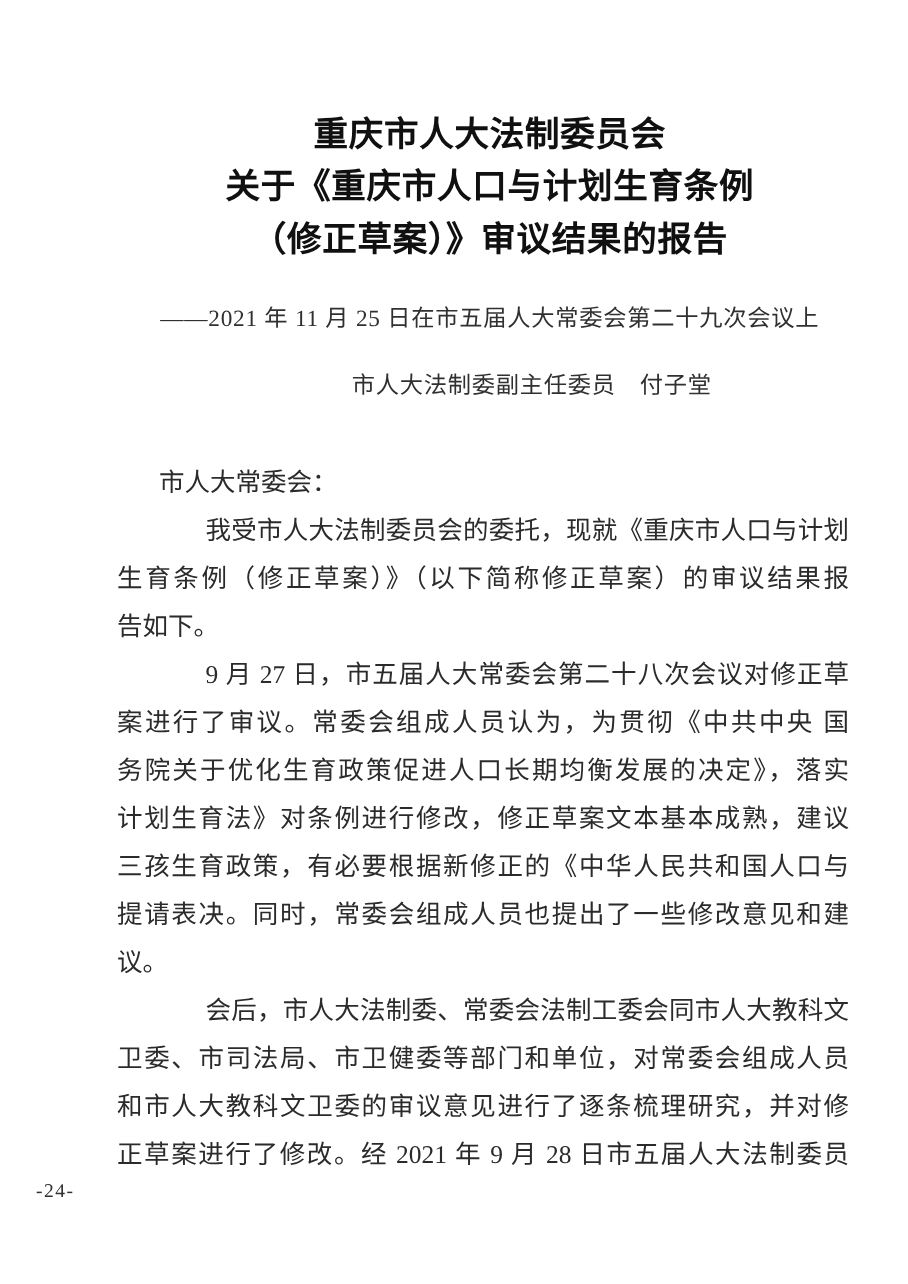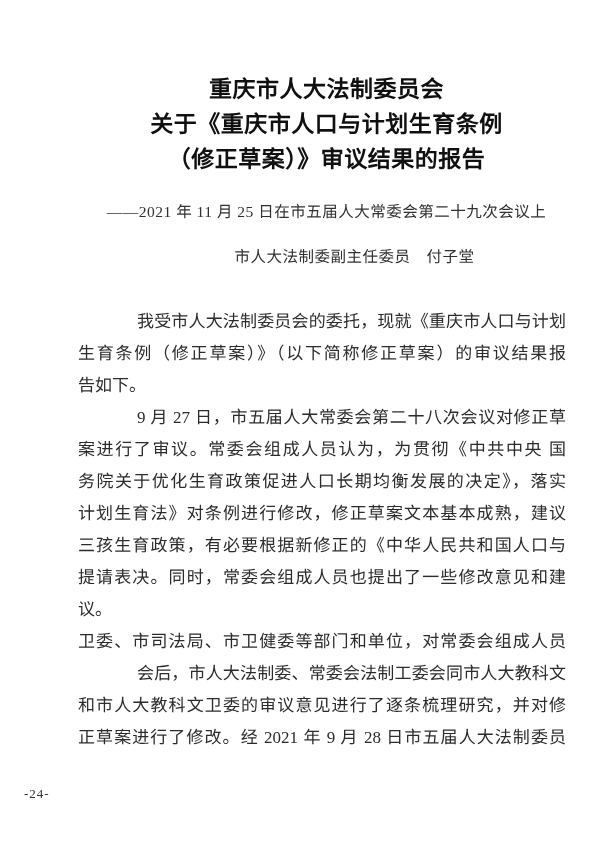--- a/index.html
+++ b/index.html
@@ -82,33 +82,34 @@
   <div class="title-block">
     <div class="title-line">重庆市人大法制委员会</div>
     <div class="title-line">关于《重庆市人口与计划生育条例</div>
     <div class="title-line">（修正草案）》审议结果的报告</div>
   </div>
 
   <div class="subtitle-line subtitle-1">——2021 年 11 月 25 日在市五届人大常委会第二十九次会议上</div>
   <div class="subtitle-line subtitle-2">市人大法制委副主任委员　付子堂</div>
 
   <div class="body-block">
+    <div class="line salutation">市人大常委会：</div>
     <div id="paragraphs">
         <div class="line first">我受市人大法制委员会的委托，现就《重庆市人口与计划</div>
         <div class="line">生育条例（修正草案）》（以下简称修正草案）的审议结果报</div>
         <div class="line last">告如下。</div>
         <div class="line first">9 月 27 日，市五届人大常委会第二十八次会议对修正草</div>
         <div class="line">案进行了审议。常委会组成人员认为，为贯彻《中共中央 国</div>
         <div class="line">务院关于优化生育政策促进人口长期均衡发展的决定》，落实</div>
         <div class="line">计划生育法》对条例进行修改，修正草案文本基本成熟，建议</div>
         <div class="line">三孩生育政策，有必要根据新修正的《中华人民共和国人口与</div>
         <div class="line">提请表决。同时，常委会组成人员也提出了一些修改意见和建</div>
         <div class="line last">议。</div>
+        <div class="line first">会后，市人大法制委、常委会法制工委会同市人大教科文</div>
         <div class="line">卫委、市司法局、市卫健委等部门和单位，对常委会组成人员</div>
-        <div class="line first">会后，市人大法制委、常委会法制工委会同市人大教科文</div>
         <div class="line">和市人大教科文卫委的审议意见进行了逐条梳理研究，并对修</div>
         <div class="line">正草案进行了修改。经 2021 年 9 月 28 日市五届人大法制委员</div>
       </div>
   </div>
 
   <div class="page-footer">-24-</div>
 
 </div>
 
 </body></html>

